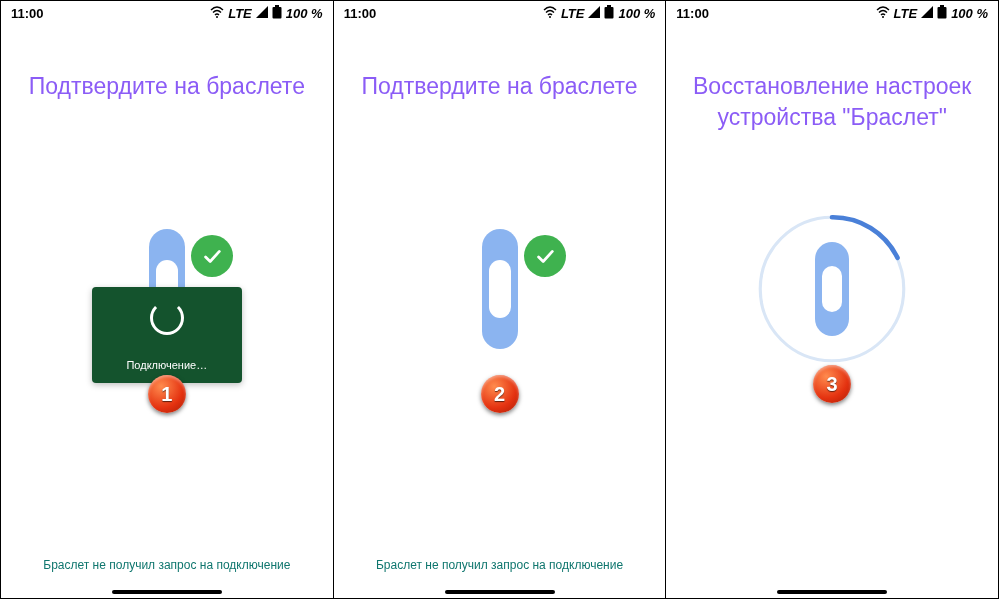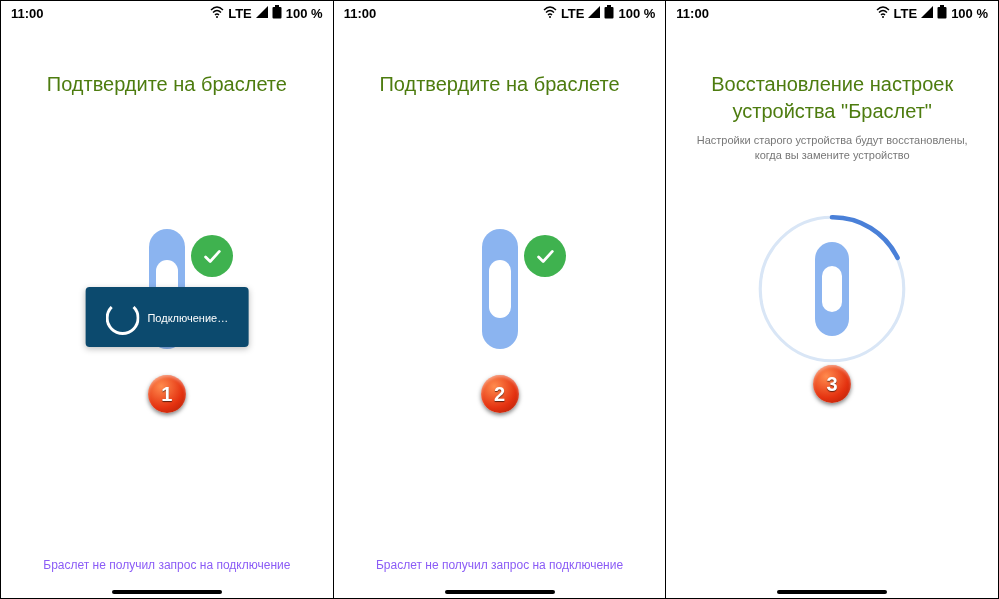--- a/index.html
+++ b/index.html
@@ -25,35 +25,35 @@
   .status-bar {
     height: 24px;
     display: flex;
     align-items: center;
     justify-content: space-between;
     padding: 0 10px;
     font-size: 13px;
     font-weight: 600;
     color: #000;
   }
-  .status-right { display: flex; align-items: center; gap: 4px; }
+  .status-right { display: flex; align-items: center; gap: 4px; font-style: italic; }
 
   
   .content {
     flex: 1;
     display: flex;
     flex-direction: column;
     align-items: center;
     position: relative;
   }
   .title {
     margin-top: 46px;
-    font-size: 20px;
+    font-size: 23px;
     font-weight: 500;
-    color: #4d7c0f;
+    color: #8b5cf6;
     text-align: center;
     padding: 0 20px;
     line-height: 1.35;
   }
   .subtitle {
     margin-top: 8px;
     font-size: 11px;
     color: #777;
     text-align: center;
     padding: 0 24px;
@@ -102,29 +102,29 @@
     justify-content: center;
   }
   .check-badge svg { width: 22px; height: 22px; stroke: #fff; }
 
   
   .toast {
     position: absolute;
     top: 262px;
     left: 50%;
     transform: translateX(-50%);
-    background: #0c4a6e;
+    background: #14532d;
     color: #fff;
     border-radius: 4px;
     padding: 14px 20px 12px;
     min-width: 150px;
     display: flex;
-    flex-direction: row;
-    align-items: center;
-    gap: 8px;
+    flex-direction: column;
+    align-items: center;
+    gap: 24px;
     box-shadow: 0 2px 6px rgba(0,0,0,0.25);
   }
   .toast .spinner {
     width: 34px;
     height: 34px;
     border: 3px solid #fff;
     border-top-color: transparent;
     border-radius: 50%;
   }
   .toast .check-outline {
@@ -161,21 +161,21 @@
   .step-marker.pos-c { top: 340px; }
 
   
   .footer-line {
     position: absolute;
     bottom: 26px;
     left: 0;
     right: 0;
     text-align: center;
     font-size: 12px;
-    color: #8b5cf6;
+    color: #0f766e;
   }
 
   
   .ring-wrap {
     position: absolute;
     top: 186px;
     left: 50%;
     transform: translateX(-50%);
     width: 156px;
     height: 156px;
@@ -338,21 +338,20 @@
             <rect x="3" y="0" width="4" height="2" fill="#000"></rect>
             <rect x="0.5" y="2" width="9" height="11.5" rx="1" fill="#000"></rect>
           </svg>
       </span>
       <span>100 %</span>
     </div>
   </div>
 
   <div class="content">
     <div class="title">Восстановление настроек устройства "Браслет"</div>
-    <div class="subtitle">Настройки старого устройства будут восстановлены, когда вы замените устройство</div>
 
     <div class="ring-wrap">
       <svg viewBox="0 0 100 100">
         <circle cx="50" cy="50" r="46" fill="none" stroke="#d9e6f6" stroke-width="2"></circle>
         <path d="M50 4 A46 46 0 0 1 92 30" fill="none" stroke="#4a80d8" stroke-width="3" stroke-linecap="round"></path>
       </svg>
       <div class="band-center">
           <div class="pill"></div>
         </div>
     </div>

